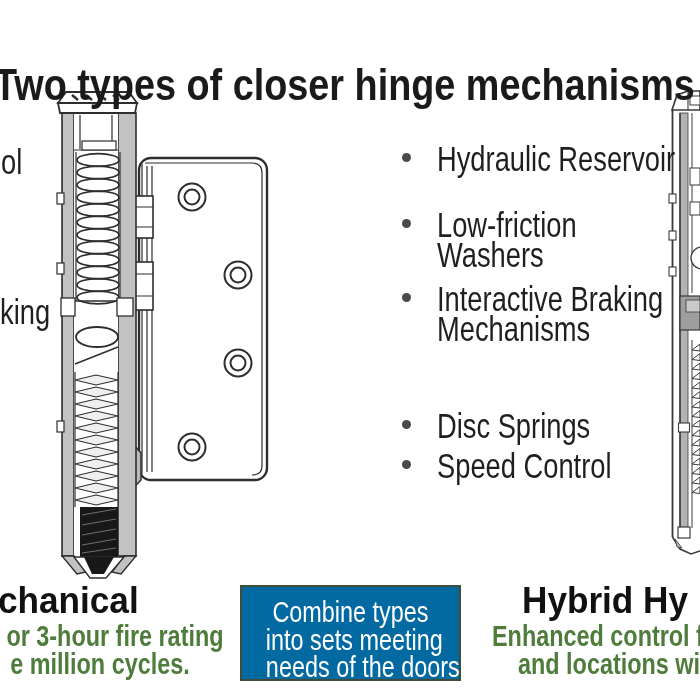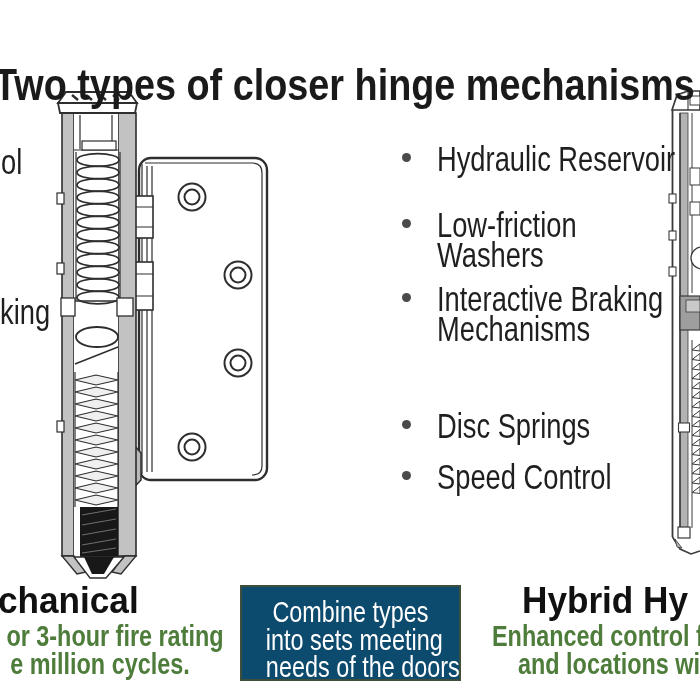--- a/index.html
+++ b/index.html
@@ -32,21 +32,21 @@
     color:#4E7C3B;font-weight:bold;font-size:30px;line-height:28px;white-space:nowrap;
   }
   .mech-sub{
     position:absolute;left:-20px;top:622px;width:240px;text-align:center;
     transform:scaleX(0.78);transform-origin:50% 0;
   }
   .hyb-sub1{position:absolute;left:492px;top:622px;transform:scaleX(0.78);transform-origin:0 0;}
   .hyb-sub2{position:absolute;left:518px;top:650px;transform:scaleX(0.78);transform-origin:0 0;}
   .combine-box{
     position:absolute;left:240px;top:585px;width:217px;height:92px;
-    background:#0c4a6e;border:2.5px solid #3E4E3A;box-sizing:content-box;
+    background:#0369a1;border:2.5px solid #3E4E3A;box-sizing:content-box;
   }
   .combine-text{
     padding-top:11px;text-align:center;color:#ffffff;font-size:30px;line-height:27.5px;
     white-space:nowrap;transform:scaleX(0.78);transform-origin:50% 0;
   }
   svg{position:absolute;left:0;top:0;}
 </style>
 </head>
 <body>
 
@@ -207,21 +207,21 @@
     <div>Interactive Braking</div>
     <div>Mechanisms</div>
   </div>
 </div>
 <div class="bullet-item" style="top:411px">
   <span class="bullet-dot"></span>
   <div class="bullet-text">
       <div>Disc Springs</div>
     </div>
 </div>
-<div class="bullet-item" style="top:462px">
+<div class="bullet-item" style="top:451px">
   <span class="bullet-dot"></span>
   <div class="bullet-text">
       <div>Speed Control</div>
     </div>
 </div>
 
 <div class="heading" style="left:-2px">chanical</div>
 <div class="mech-sub green-sub">
   <div>or 3-hour fire rating</div>
   <div>e million cycles.</div>

